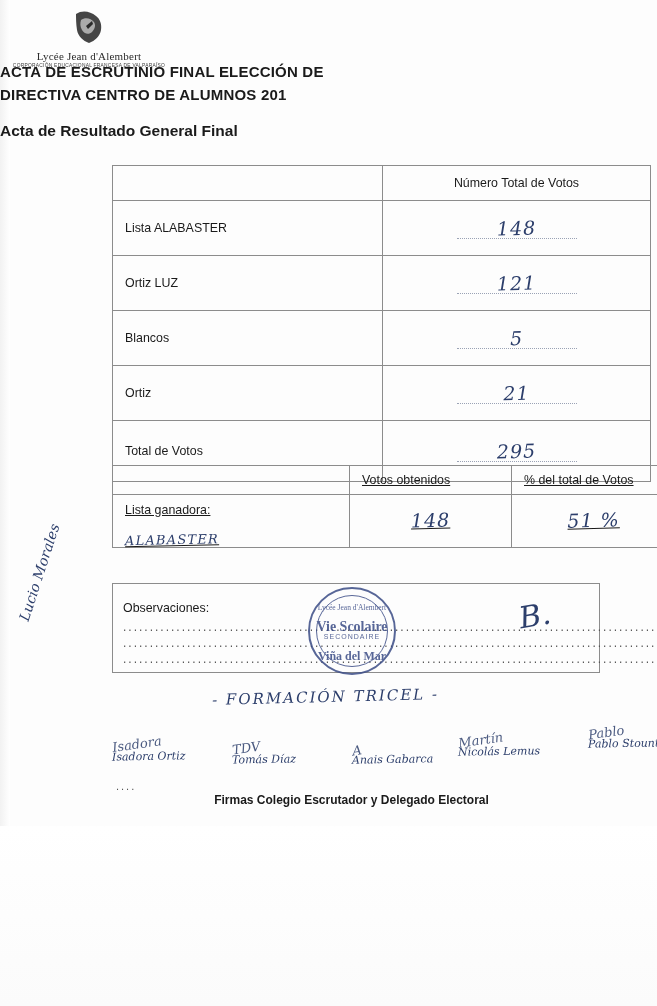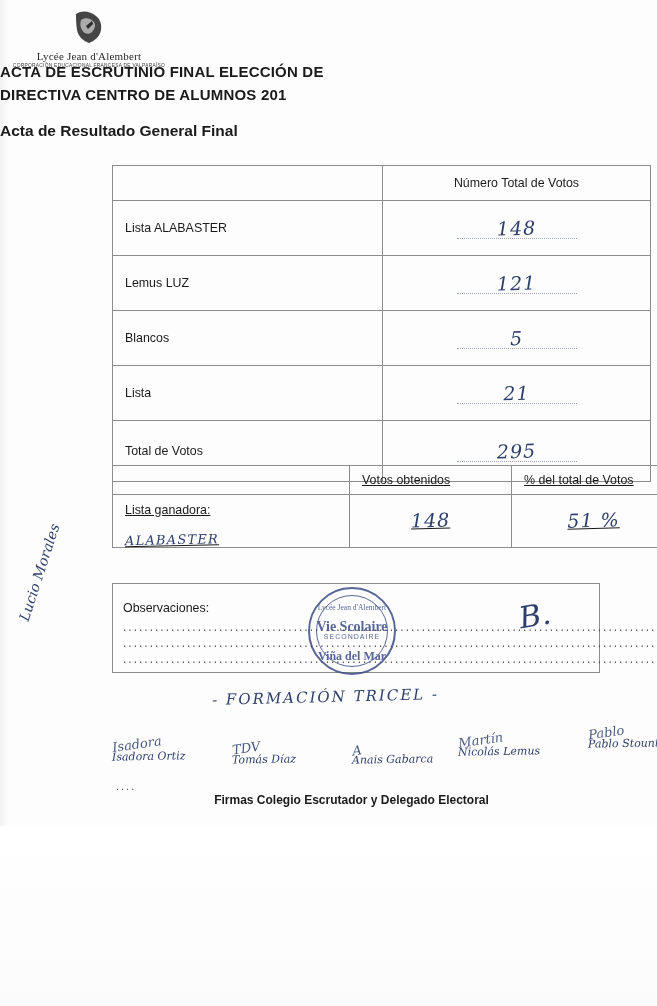--- a/index.html
+++ b/index.html
@@ -332,35 +332,35 @@
         <td class="hdr col-value">Número Total de Votos</td>
       </tr>
       <tr>
         <td>Lista ALABASTER</td>
         <td>
           <span class="hand-val">148</span>
           <span class="hand-underline"></span>
         </td>
       </tr>
       <tr>
-        <td>Lemus LUZ</td>
+        <td>Ortiz LUZ</td>
         <td>
           <span class="hand-val">121</span>
           <span class="hand-underline"></span>
         </td>
       </tr>
       <tr>
         <td>Blancos</td>
         <td>
           <span class="hand-val">5</span>
           <span class="hand-underline"></span>
         </td>
       </tr>
       <tr>
-        <td>Lista</td>
+        <td>Ortiz</td>
         <td>
           <span class="hand-val">21</span>
           <span class="hand-underline"></span>
         </td>
       </tr>
       <tr class="row-tall">
         <td>Total de Votos</td>
         <td>
           <span class="hand-val">295</span>
           <span class="hand-underline"></span>

